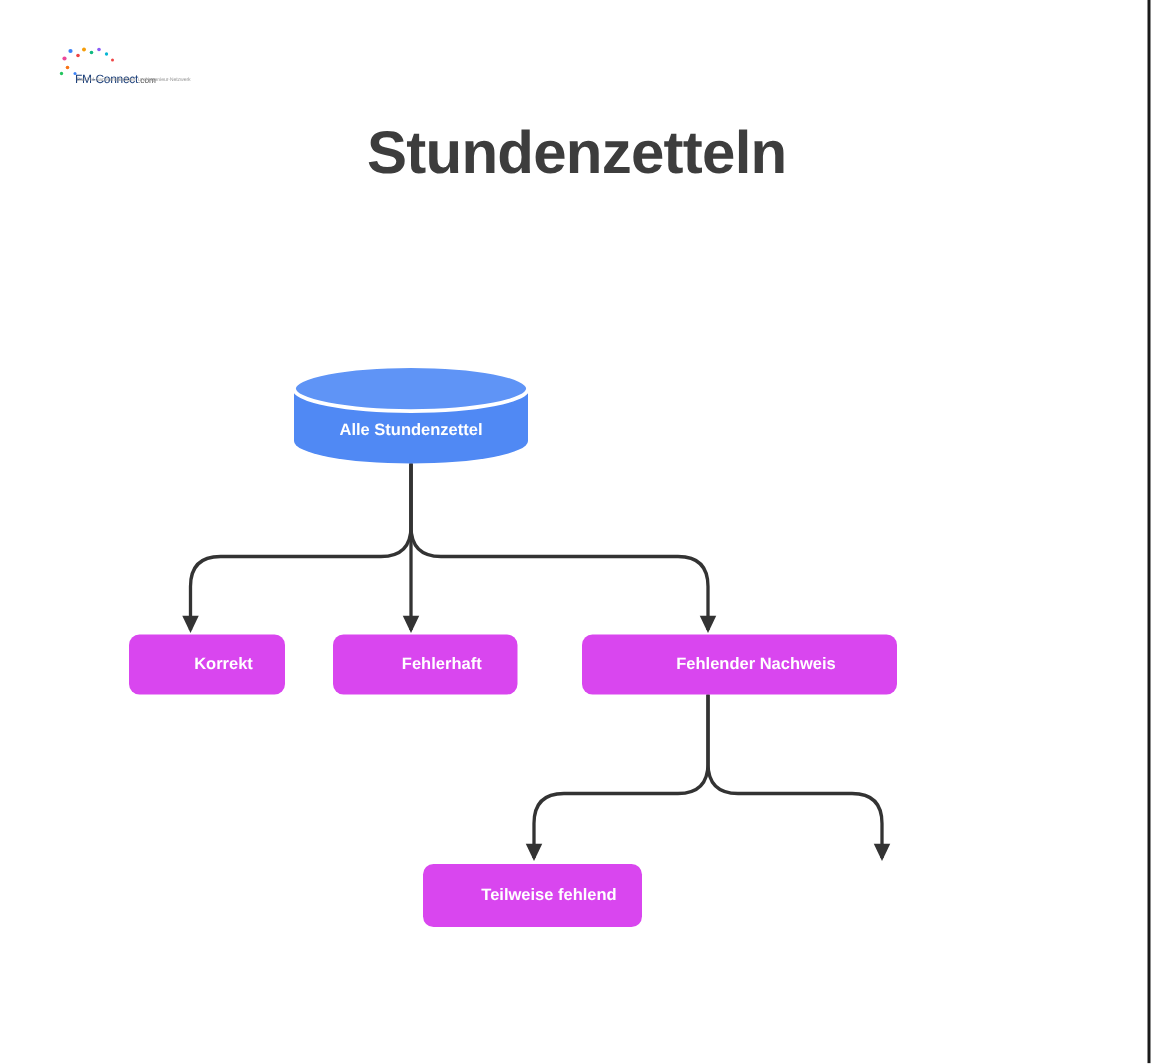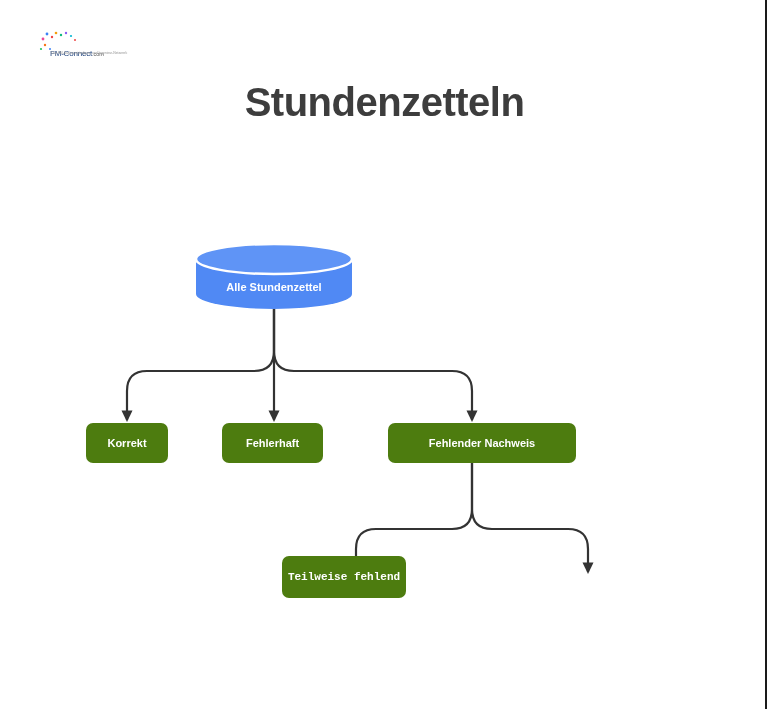--- a/index.html
+++ b/index.html
@@ -27,28 +27,28 @@
   
   .diagram-svg{position:absolute;left:0;top:0;}
   .edge{stroke:#333333;stroke-width:2.2;fill:none;}
   .cyl-body{fill:#5089f4;}
   .cyl-top{fill:#5f94f6;stroke:#ffffff;stroke-width:2.5;}
 
   .node{
     position:absolute;display:flex;align-items:center;justify-content:center;
     color:#ffffff;font-weight:bold;font-size:11px;text-align:center;
   }
-  .box{background:#4d7c0f;border-radius:7px;}
+  .box{background:#d946ef;border-radius:7px;padding-left:22px;}
   .cyl-label{background:transparent;}
 
   .n-root{left:196px;top:272px;width:156px;height:30px;}
   .n-korrekt{left:86px;top:423px;width:82px;height:40px;}
   .n-fehlerhaft{left:222px;top:423px;width:101px;height:40px;}
   .n-fehlender{left:388px;top:423px;width:188px;height:40px;}
-  .n-teilweise{left:282px;top:556px;width:124px;height:42px;font-family:Liberation Mono, monospace;}
+  .n-teilweise{left:282px;top:576px;width:124px;height:42px;}
   .n-vollstaendig{left:508px;top:576px;width:164px;height:42px;}
 </style>
 </head>
 <body>
 
 <div class="page">
 
   <div class="right-line"></div>
 
   <div class="logo">

